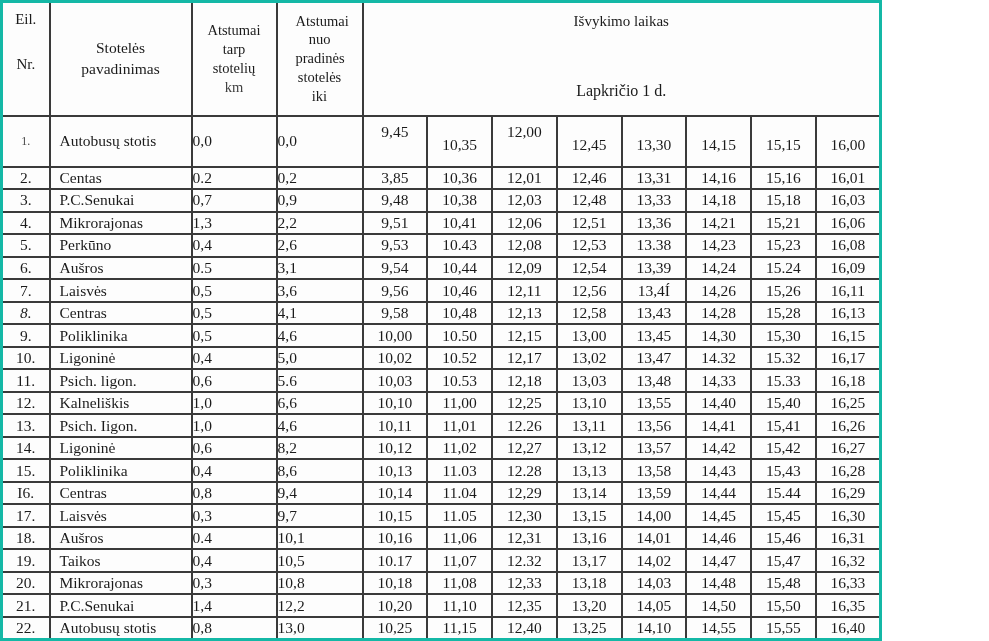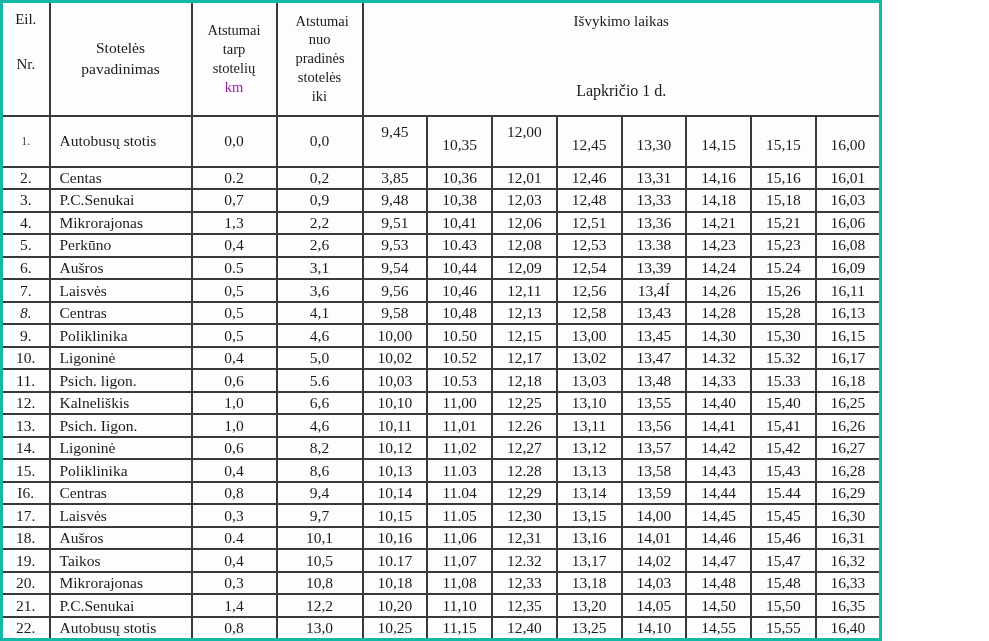--- a/index.html
+++ b/index.html
@@ -26,30 +26,30 @@
   thead tr { height: 114px; }
   tbody tr { height: 22px; }
   tbody tr.first-data-row { height: 50px; }
 
   
   .h-col1 { vertical-align: top; text-align: center; font-size: 15px; }
   .h-col1 .l1 { margin-top: 8px; }
   .h-col1 .l2 { margin-top: 28px; }
   .h-col2 { text-align: center; vertical-align: middle; padding: 0 18px; line-height: 1.35; }
   .h-col3 { vertical-align: middle; font-size: 14.5px; padding: 0 12px; line-height: 1.3; }
-  .h-col3 .km { color: #a21caf; }
+  .h-col3 .km { color: #404040; }
   .h-col4 { text-align: center; vertical-align: middle; font-size: 14.5px; padding: 0 18px; line-height: 1.3; }
   .h-times { vertical-align: top; text-align: center; font-size: 15px; }
   .h-times .t1 { margin-top: 10px; }
   .h-times .t2 { margin-top: 52px; font-size: 16px; }
 
   
   td.c-nr   { text-align: center; }
   td.c-name { text-align: left; padding-left: 9px; }
-  td.c-num  { text-align: center; }
+  td.c-num  { }
   td.c-time { text-align: center; }
   td .v { display: inline-block; }
 
   
   tbody tr.first-data-row td { vertical-align: middle; }
   tbody tr.first-data-row td.c-nr { font-size: 12px; color: #4a4a4a; }
   tbody tr.first-data-row td:nth-child(5) .v,
   tbody tr.first-data-row td:nth-child(7) .v { transform: translateY(-9px); }
   tbody tr.first-data-row td:nth-child(6) .v,
   tbody tr.first-data-row td:nth-child(8) .v,

